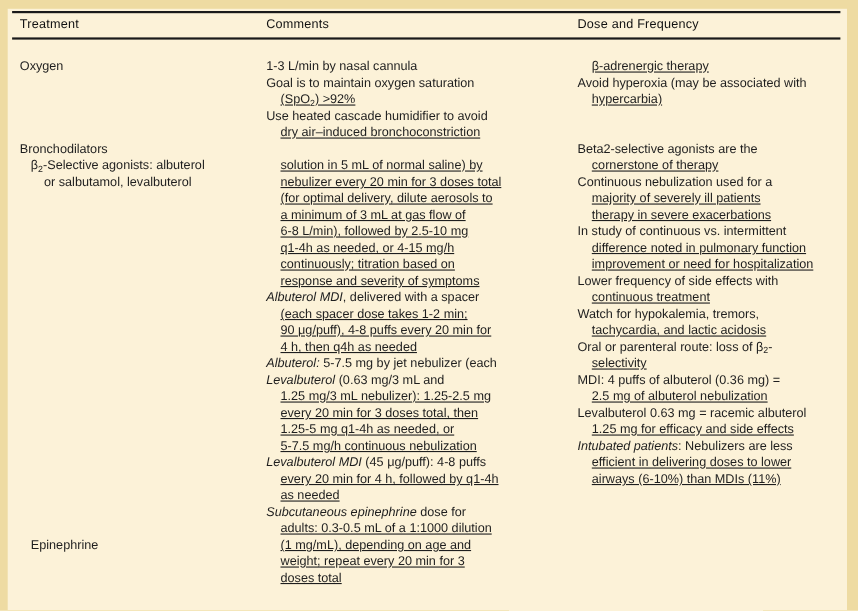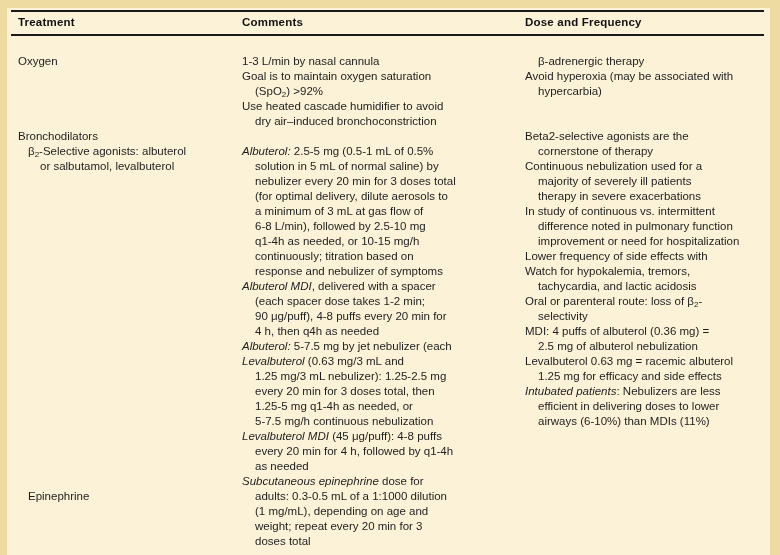--- a/index.html
+++ b/index.html
@@ -16,30 +16,30 @@
   .paper {
     position: absolute; top: 8px; left: 7px; right: 10px; bottom: 0;
     background: #fcf2d8;
   }
   .inner { padding: 0 6px 0 4px; }
   .rule { height: 2px; background: #1a1a1a; }
   .rule-top { margin-top: 2px; }
   .hdr {
     display: grid; grid-template-columns: 224px 283px 1fr;
     padding: 3px 0 4px 7px;
-    font-size: 11.5px; font-weight: bold; color: #111;
+    font-size: 11.5px; font-weight: normal; color: #111;
     line-height: 15px; letter-spacing: 0.2px;
   }
   .tbody {
     display: grid; grid-template-columns: 224px 283px 1fr;
     padding-left: 7px; margin-top: 18px;
     font-size: 11.5px; color: #1e1e1e;
   }
   .line { height: 15px; line-height: 15px; white-space: nowrap; }
-  .dcol .ind1, .ccol .ind1 { padding-left: 13px; }
+  .dcol .ind1, .ccol .ind1 { padding-left: 13px; text-decoration: underline; }
   .tcol .ind1 { padding-left: 10px; }
   .tcol .ind2 { padding-left: 22px; }
   .i { font-style: italic; }
   .sub { font-size: 8px; vertical-align: -2px; }
 </style>
 </head>
 <body>
 
 <div class="frame">
   <div class="paper">
@@ -88,29 +88,28 @@
             <div class="line ind0"></div>
             <div class="line ind0"></div>
           </div>
         <div class="dcol">
             <div class="line ind0"><span>1-3 L/min by nasal cannula</span></div>
             <div class="line ind0"><span>Goal is to maintain oxygen saturation</span></div>
             <div class="line ind1"><span>(SpO</span><span class="sub">2</span><span>) &gt;92%</span></div>
             <div class="line ind0"><span>Use heated cascade humidifier to avoid</span></div>
             <div class="line ind1"><span>dry air–induced bronchoconstriction</span></div>
             <div class="line ind0"></div>
-            <div class="line ind0"><span class="i">Albuterol:</span><span> 2.5-5 mg (0.5-1 mL of 0.5%</span></div>
             <div class="line ind1"><span>solution in 5 mL of normal saline) by</span></div>
             <div class="line ind1"><span>nebulizer every 20 min for 3 doses total</span></div>
             <div class="line ind1"><span>(for optimal delivery, dilute aerosols to</span></div>
             <div class="line ind1"><span>a minimum of 3 mL at gas flow of</span></div>
             <div class="line ind1"><span>6-8 L/min), followed by 2.5-10 mg</span></div>
-            <div class="line ind1"><span>q1-4h as needed, or 10-15 mg/h</span></div>
+            <div class="line ind1"><span>q1-4h as needed, or 4-15 mg/h</span></div>
             <div class="line ind1"><span>continuously; titration based on</span></div>
-            <div class="line ind1"><span>response and nebulizer of symptoms</span></div>
+            <div class="line ind1"><span>response and severity of symptoms</span></div>
             <div class="line ind0"><span class="i">Albuterol MDI</span><span>, delivered with a spacer</span></div>
             <div class="line ind1"><span>(each spacer dose takes 1-2 min;</span></div>
             <div class="line ind1"><span>90 μg/puff), 4-8 puffs every 20 min for</span></div>
             <div class="line ind1"><span>4 h, then q4h as needed</span></div>
             <div class="line ind0"><span class="i">Albuterol:</span><span> 5-7.5 mg by jet nebulizer (each</span></div>
             <div class="line ind0"><span class="i">Levalbuterol</span><span> (0.63 mg/3 mL and</span></div>
             <div class="line ind1"><span>1.25 mg/3 mL nebulizer): 1.25-2.5 mg</span></div>
             <div class="line ind1"><span>every 20 min for 3 doses total, then</span></div>
             <div class="line ind1"><span>1.25-5 mg q1-4h as needed, or</span></div>
             <div class="line ind1"><span>5-7.5 mg/h continuous nebulization</span></div>
@@ -131,20 +130,21 @@
             <div class="line ind0"></div>
             <div class="line ind0"><span>Beta2-selective agonists are the</span></div>
             <div class="line ind1"><span>cornerstone of therapy</span></div>
             <div class="line ind0"><span>Continuous nebulization used for a</span></div>
             <div class="line ind1"><span>majority of severely ill patients</span></div>
             <div class="line ind1"><span>therapy in severe exacerbations</span></div>
             <div class="line ind0"><span>In study of continuous vs. intermittent</span></div>
             <div class="line ind1"><span>difference noted in pulmonary function</span></div>
             <div class="line ind1"><span>improvement or need for hospitalization</span></div>
             <div class="line ind0"><span>Lower frequency of side effects with</span></div>
+            <div class="line ind1"><span>continuous treatment</span></div>
             <div class="line ind0"><span>Watch for hypokalemia, tremors,</span></div>
             <div class="line ind1"><span>tachycardia, and lactic acidosis</span></div>
             <div class="line ind0"><span>Oral or parenteral route: loss of β</span><span class="sub">2</span><span>-</span></div>
             <div class="line ind1"><span>selectivity</span></div>
             <div class="line ind0"><span>MDI: 4 puffs of albuterol (0.36 mg) =</span></div>
             <div class="line ind1"><span>2.5 mg of albuterol nebulization</span></div>
             <div class="line ind0"><span>Levalbuterol 0.63 mg = racemic albuterol</span></div>
             <div class="line ind1"><span>1.25 mg for efficacy and side effects</span></div>
             <div class="line ind0"><span class="i">Intubated patients</span><span>: Nebulizers are less</span></div>
             <div class="line ind1"><span>efficient in delivering doses to lower</span></div>

